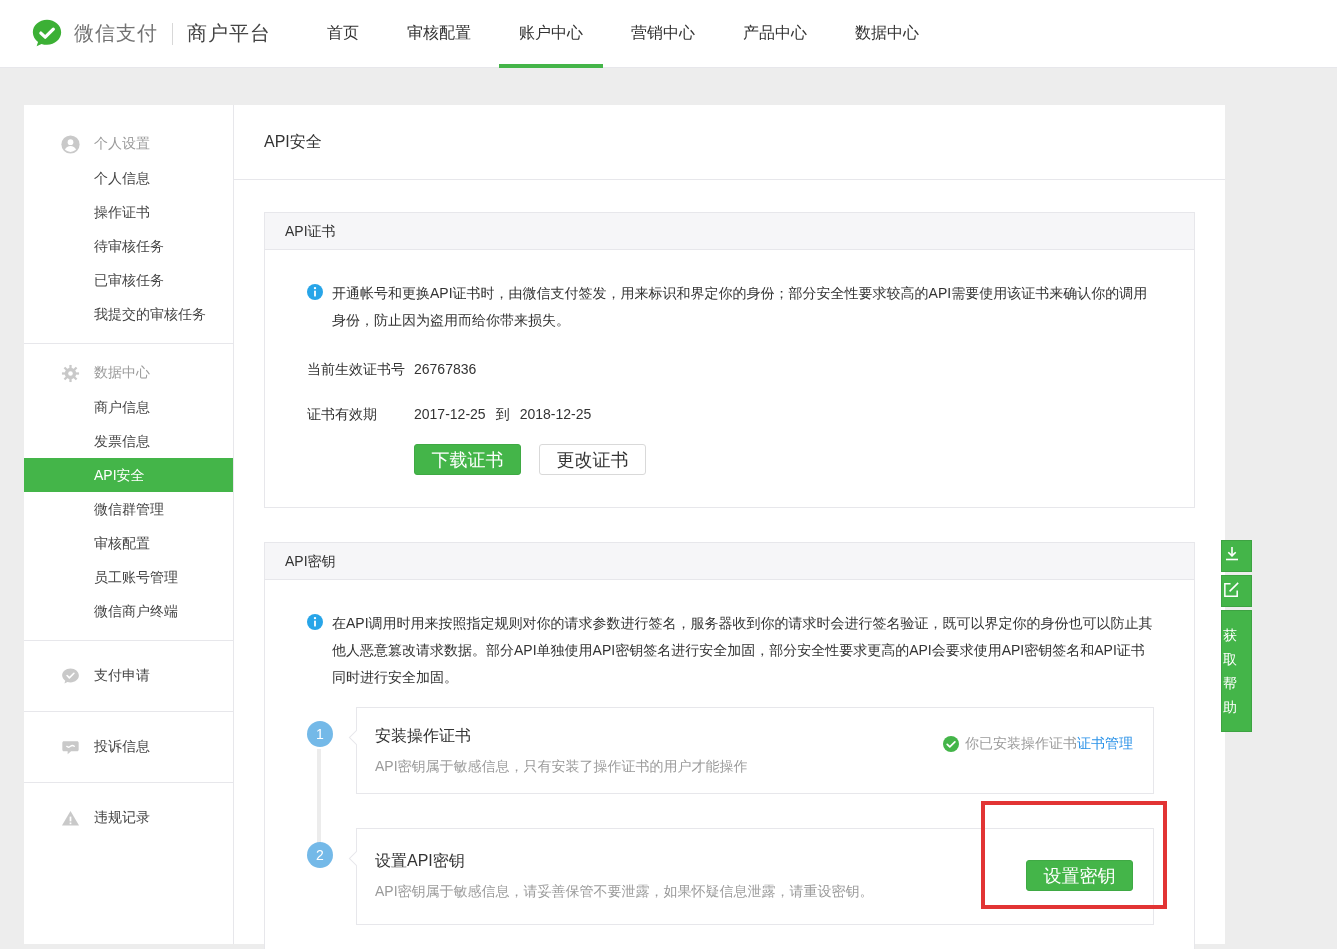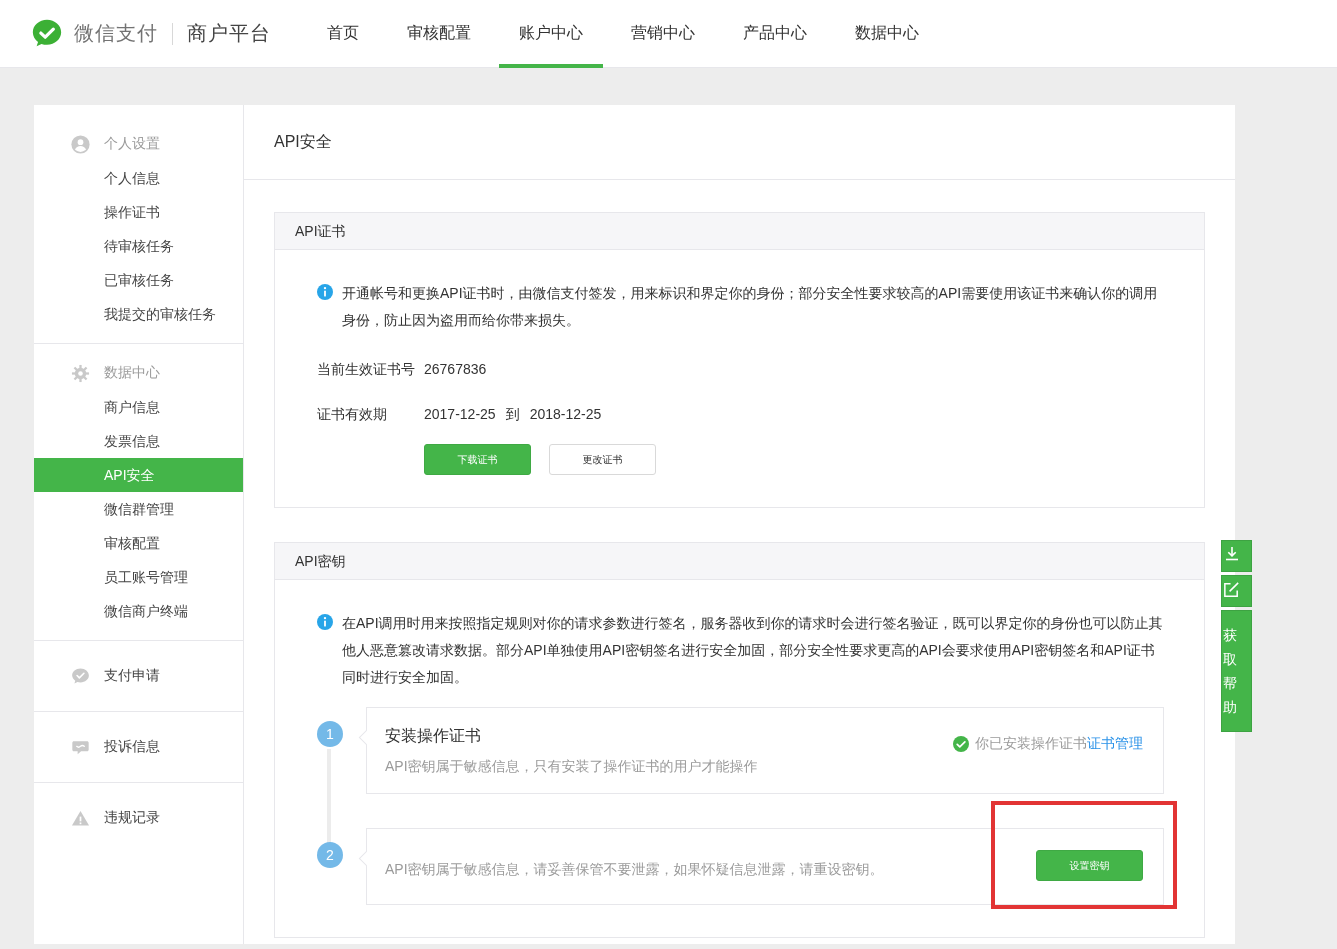--- a/index.html
+++ b/index.html
@@ -14,21 +14,21 @@
   .brand { font-size:20px; color:#737373; margin-left:10px; letter-spacing:1px; }
   .logo-divider { width:1px; height:22px; background:#d8d8d8; margin:0 14px; }
   .product { font-size:20px; color:#454545; letter-spacing:1px; }
   .topnav { display:flex; margin-left:32px; height:68px; }
   .nav-item { position:relative; display:flex; align-items:center; padding:0 24px;
     font-size:16px; color:#333; cursor:pointer; text-decoration:none; }
   .nav-item.active::after { content:''; position:absolute; left:4px; right:4px; bottom:0;
     height:4px; background:#44b549; }
 
   
-  .page-wrap { position:absolute; top:105px; left:34px; width:1201px; height:839px;
+  .page-wrap { position:absolute; top:105px; left:24px; width:1201px; height:839px;
     background:#fff; display:flex; }
 
   
   .sidebar { width:210px; border-right:1px solid #e7e7eb; padding-top:22px; flex:none; }
   .side-header { display:flex; align-items:center; height:34px; padding-left:37px;
     font-size:14px; color:#9b9b9b; }
   .side-header .side-icon { width:19px; height:19px; margin-right:14px; display:inline-flex; }
   .side-header.standalone { height:46px; color:#454545; cursor:pointer; }
   .side-item { height:34px; line-height:34px; padding-left:70px; font-size:14px;
     color:#454545; cursor:pointer; }
@@ -50,21 +50,21 @@
   .info-icon { flex:none; margin-top:4px; display:inline-flex; }
   .info-text { font-size:14px; line-height:27px; color:#333; margin-left:9px; max-width:824px; }
 
   .field-row { display:flex; font-size:14px; margin-top:27px; }
   .field-label { width:107px; color:#333; flex:none; }
   .field-value { color:#333; }
   .field-sep { margin:0 10px; }
 
   .btn-row { margin-top:20px; margin-left:107px; display:flex; }
   .btn { display:inline-flex; align-items:center; justify-content:center; width:107px; height:31px;
-    font-size:10px; border-radius:3px; cursor:pointer; font-family:inherit; }
+    font-size:18px; border-radius:3px; cursor:pointer; font-family:inherit; }
   .btn.green { background:#44b549; color:#fff; border:1px solid #3fa944; }
   .btn.plain { background:#fff; color:#333; border:1px solid #d9d9d9; margin-left:18px; }
 
   
   .steps { position:relative; margin-top:16px; }
   .steps::before { content:''; position:absolute; left:10px; top:42px; bottom:62px; width:4px;
     background:#ececec; }
   .step-row { position:relative; margin-left:49px; border:1px solid #e7e7eb; background:#fff;
     display:flex; align-items:flex-start; padding:17px 20px 17px 18px; }
   .step-row.second { margin-top:34px; padding:21px 20px 23px 18px; }
@@ -269,20 +269,21 @@
                   </span>
                   <span>你已安装操作证书</span>
                 </div>
                 <a class="step-link">证书管理</a>
               </div>
             </div>
 
             <div class="step-row second">
               <span class="step-circle">2</span>
               <div class="step-main">
+                <div class="step-title">设置API密钥</div>
                 <div class="step-desc">API密钥属于敏感信息，请妥善保管不要泄露，如果怀疑信息泄露，请重设密钥。</div>
               </div>
               <div class="step-side">
                 <button class="btn green">设置密钥</button>
               </div>
               <div class="red-box"></div>
             </div>
           </div>
         </div>
       </div>

